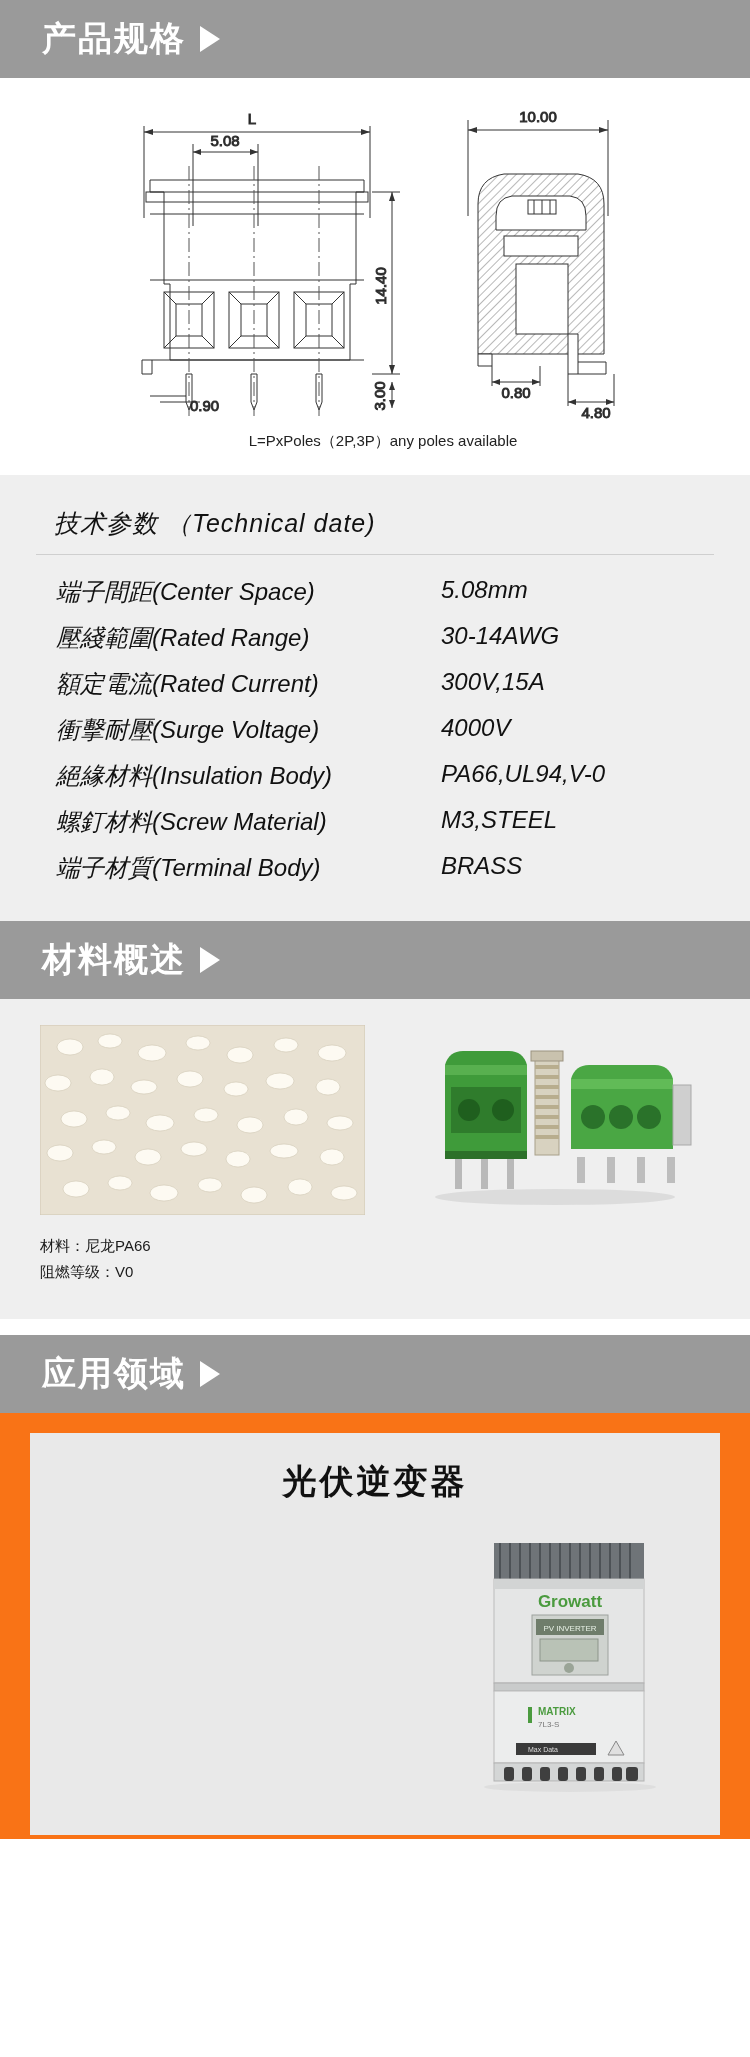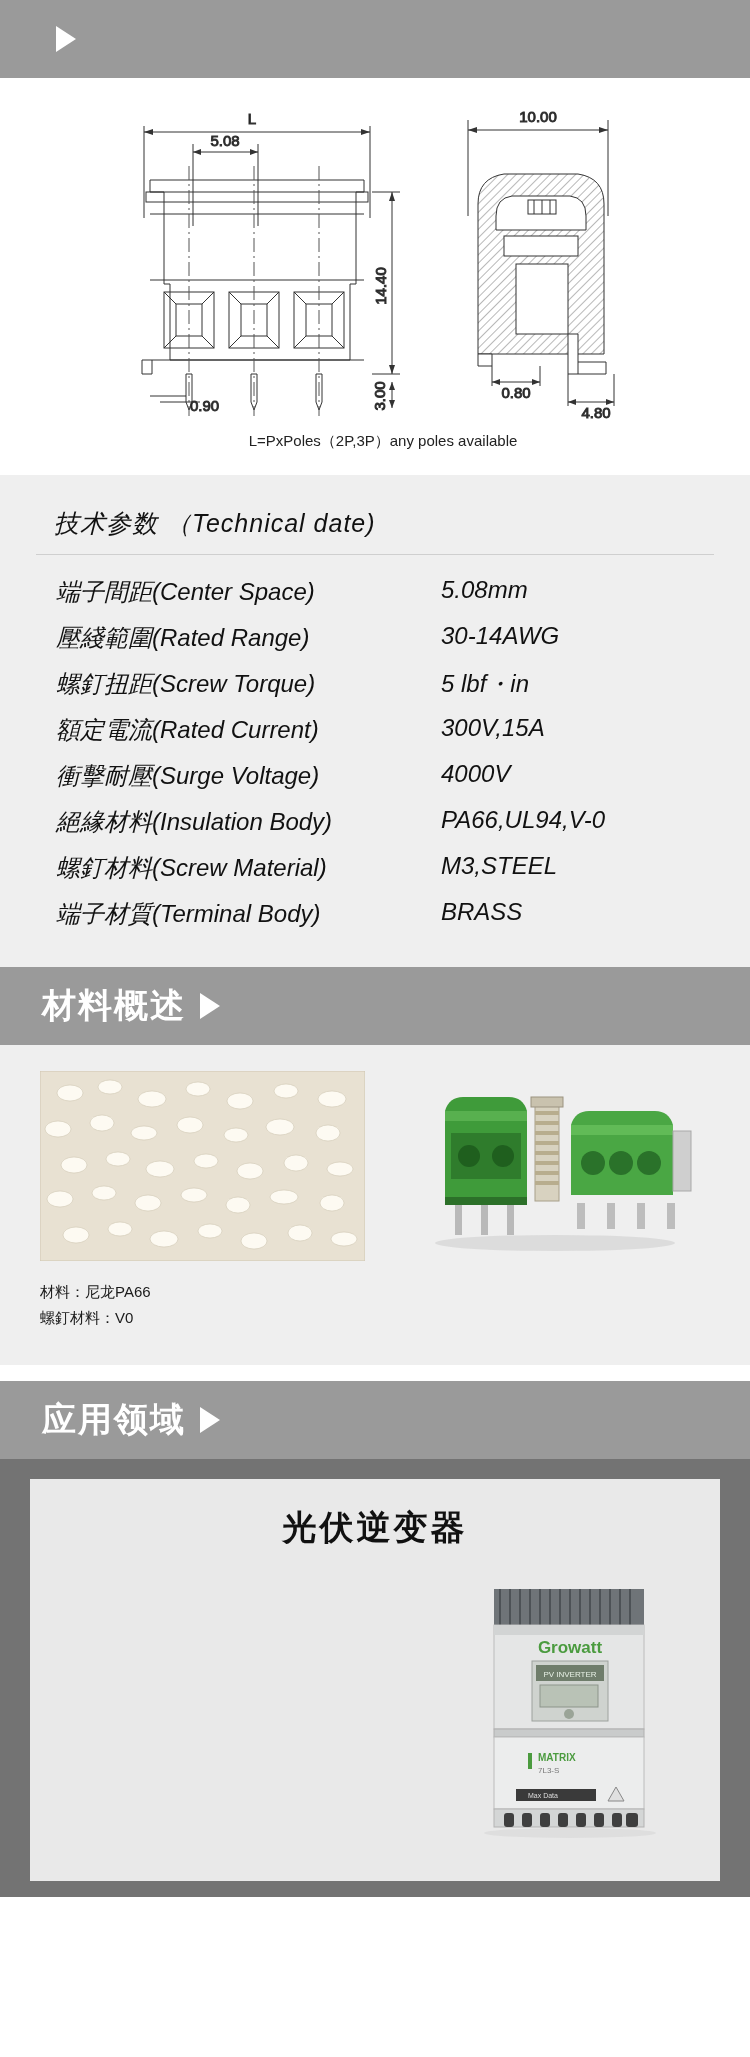--- a/index.html
+++ b/index.html
@@ -91,39 +91,40 @@
   }
   .cap{
     margin-top:18px;
     font-size:15px;
     color:#1a1a1a;
     text-align:left;
     line-height:26px;
   }
 
   
-  .app-block{background:#737373;padding:20px 0 16px 0;}
+  .app-block{background:#f97316;padding:20px 0 4px 0;}
   .app-inner{
     width:690px;margin:0 auto;background:#e9e9e9;
     padding:26px 0 30px 0;
   }
   .app-title{
     text-align:center;font-size:34px;color:#111;font-weight:bold;
     letter-spacing:3px;margin-bottom:10px;
   }
   .inverter-wrap{display:flex;justify-content:flex-end;}
 
   .spacer-white{height:16px;background:#fff;}
 </style>
 </head>
 <body>
 
 <div class="page">
 
   <div class="sec-head">
+    <span class="title">产品规格</span>
     <span class="tri"></span>
   </div>
 
   <div class="spec-block">
     <svg class="drawing-wrap" viewBox="0 0 750 330" width="750" height="330">
       <defs>
         <pattern id="hatch" width="6" height="6" patternUnits="userSpaceOnUse" patternTransform="rotate(45)">
           <line x1="0" y1="0" x2="0" y2="6" stroke="#333" stroke-width="0.7"></line>
         </pattern>
       </defs>
@@ -247,24 +248,20 @@
       <div class="tech-line"></div>
       <table class="tech">
         <tbody>
           <tr>
             <td class="k">端子間距(Center Space)</td>
             <td class="v">5.08mm</td>
           </tr>
           <tr>
             <td class="k">壓綫範圍(Rated Range)</td>
             <td class="v">30-14AWG</td>
-          </tr>
-          <tr>
-            <td class="k">螺釘扭距(Screw Torque)</td>
-            <td class="v">5  lbf・in</td>
           </tr>
           <tr>
             <td class="k">額定電流(Rated Current)</td>
             <td class="v">300V,15A</td>
           </tr>
           <tr>
             <td class="k">衝擊耐壓(Surge Voltage)</td>
             <td class="v">4000V</td>
           </tr>
           <tr>
@@ -330,21 +327,21 @@
             <ellipse cx="124" cy="168" rx="14" ry="8"></ellipse>
               <ellipse cx="170" cy="160" rx="12" ry="7"></ellipse>
             <ellipse cx="214" cy="170" rx="13" ry="8"></ellipse>
               <ellipse cx="260" cy="162" rx="12" ry="8"></ellipse>
             <ellipse cx="304" cy="168" rx="13" ry="7"></ellipse>
           </g>
           <rect width="325" height="190" fill="none" stroke="#cfc6b2"></rect>
         </svg>
         <div class="cap">
           <div>材料：尼龙PA66</div>
-          <div>螺釘材料：V0</div>
+          <div>阻燃等级：V0</div>
         </div>
       </div>
 
       <div class="mat-cell">
         <svg class="photo" viewBox="0 0 325 190" preserveAspectRatio="none">
           <rect width="325" height="190" fill="#efefef"></rect>
 
           <g>
             <path d="M60 40 q4 -14 18 -14 h46 q14 0 18 14 v86 h-82 z" fill="#3f9b3a"></path>
             <path d="M60 40 h82 v10 h-82 z" fill="#58b04f"></path>

